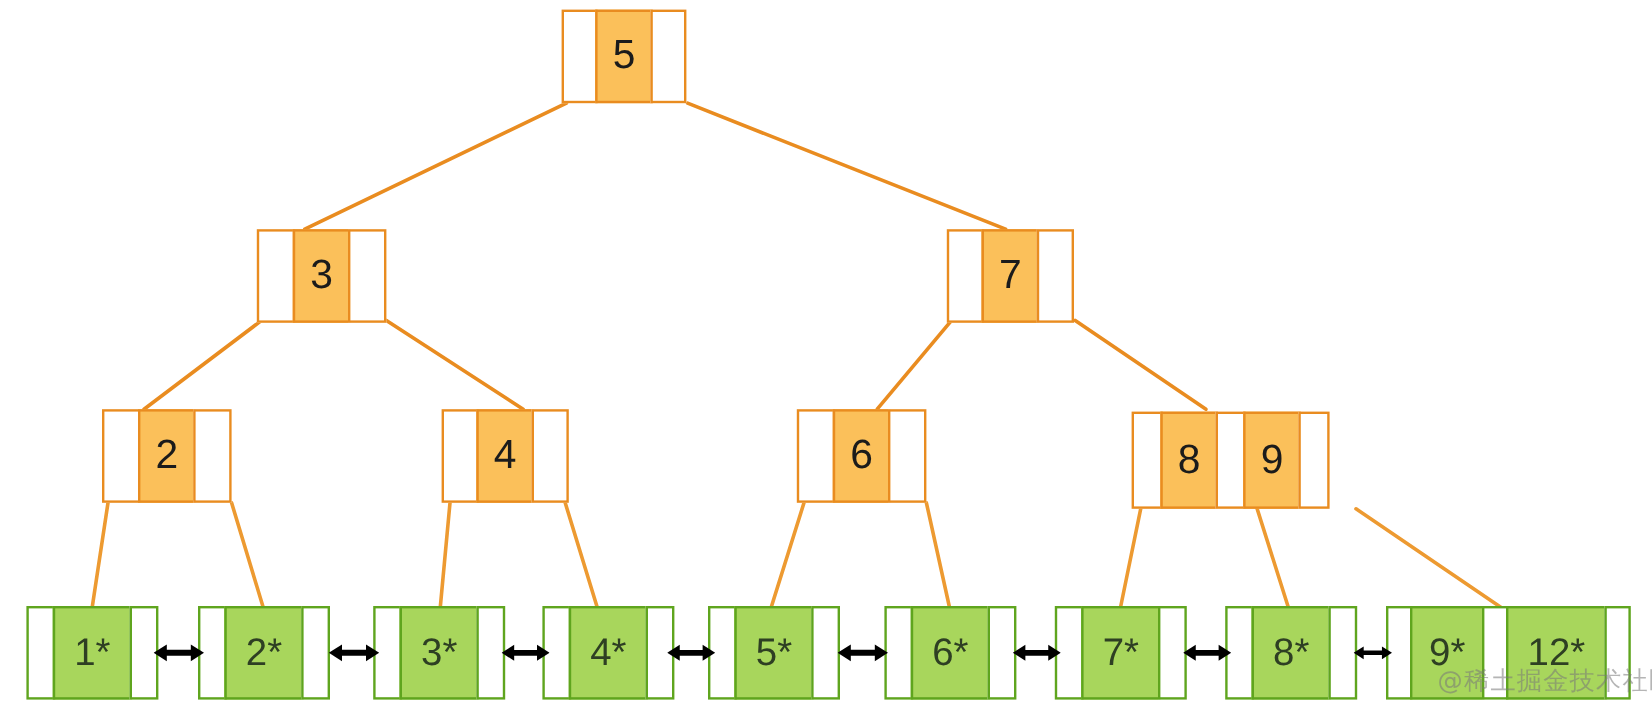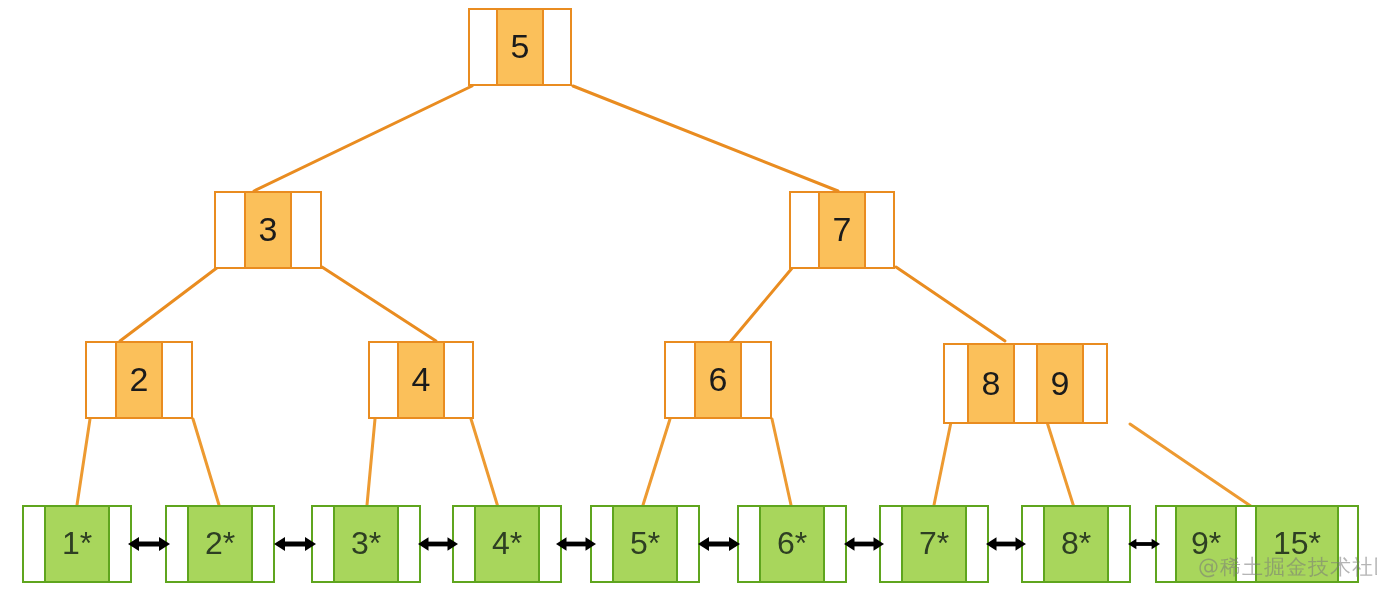--- a/index.html
+++ b/index.html
@@ -249,21 +249,21 @@
     <div class="cell ptr" style="width:24px;"></div>
   </div>
 
   <div class="node leaf" style="left:1155px; top:505px; width:212px; height:78px;">
     <div class="cell ptr" style="width:22px;"></div>
     <div class="cell key" style="width:62px;">
       <span class="cell-label">9*</span>
     </div>
     <div class="cell ptr" style="width:22px;"></div>
     <div class="cell key" style="width:84px;">
-      <span class="cell-label">15*</span>
+      <span class="cell-label">12*</span>
     </div>
     <div class="cell ptr" style="width:22px;"></div>
   </div>
 
   <svg class="arrow" style="left:128px; top:535px;" width="42" height="18" viewBox="0 0 42 18">
     <g fill="#000000" stroke="#000000" stroke-width="5" stroke-linecap="butt">
       <line x1="8" y1="9" x2="34" y2="9"></line>
       <polygon points="0,9 11,2 11,16" stroke="none"></polygon>
       <polygon points="42,9 31,2 31,16" stroke="none"></polygon>
     </g>

